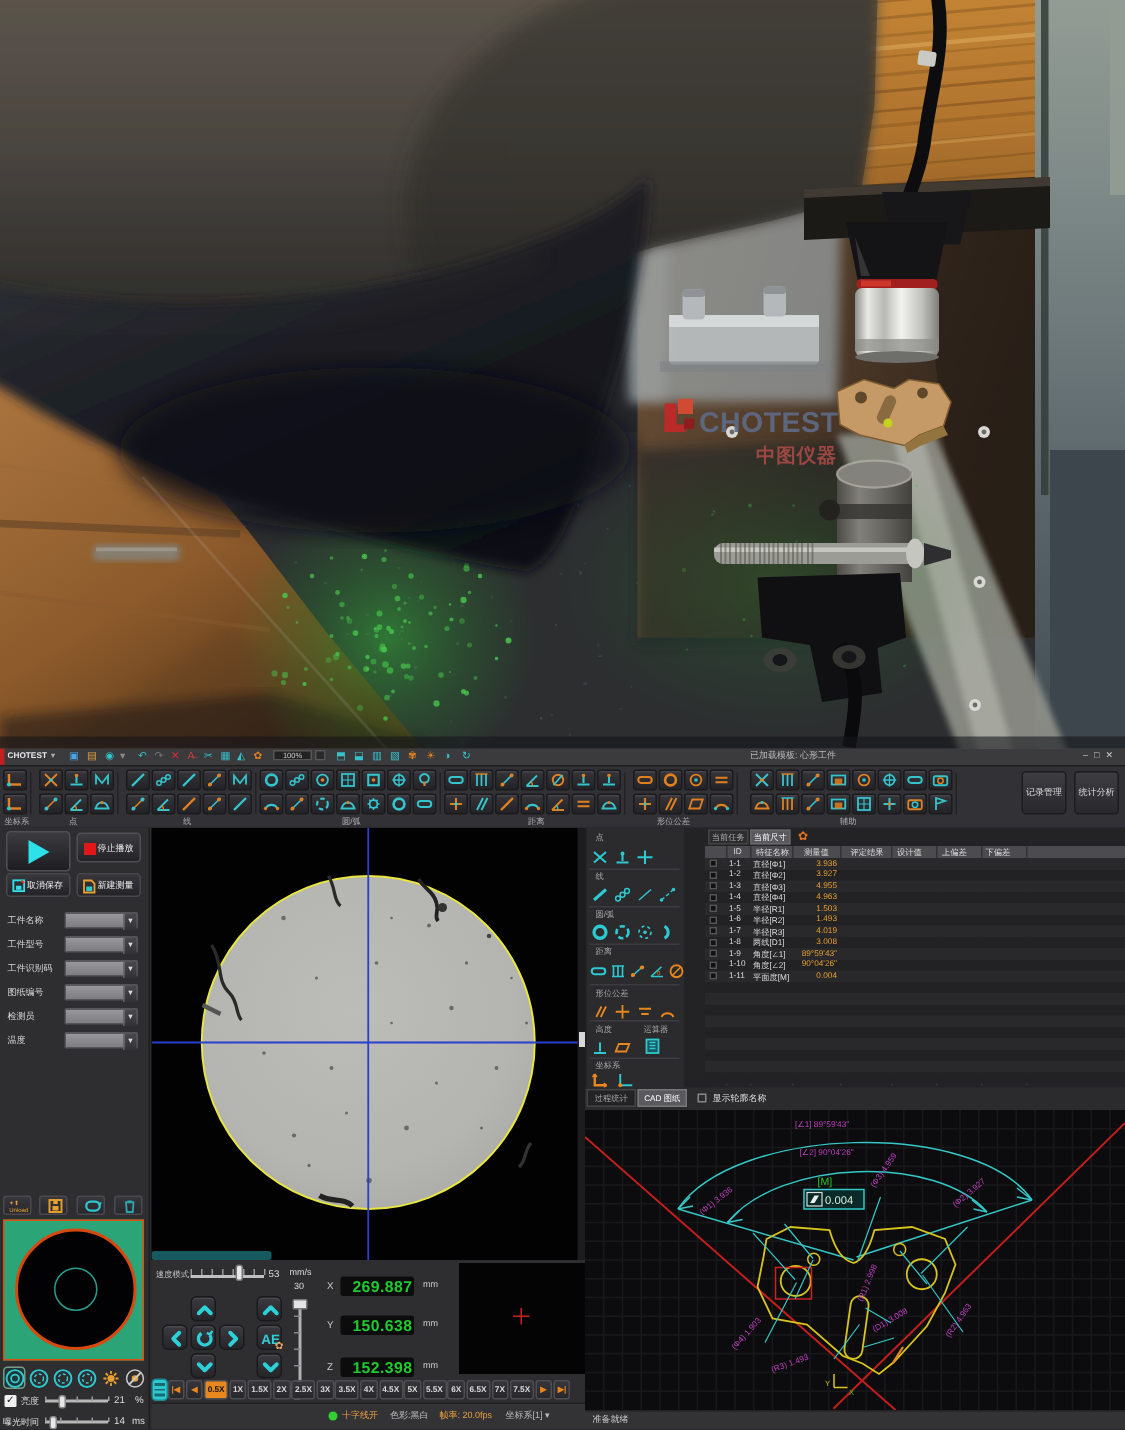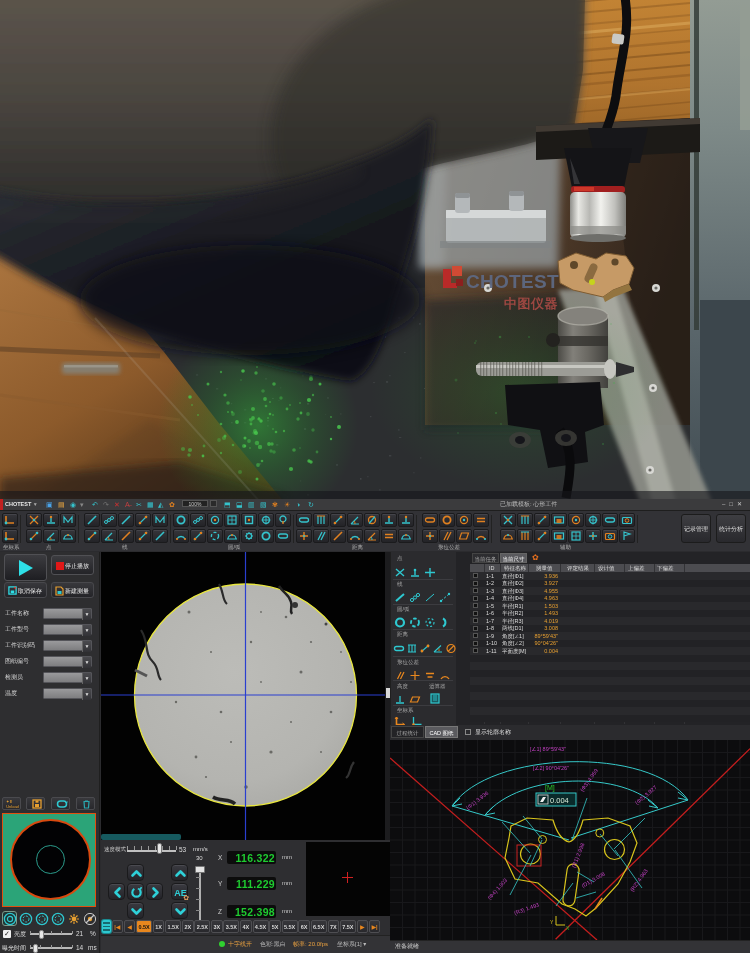--- a/index.html
+++ b/index.html
@@ -1063,25 +1063,25 @@
       <div style="position:absolute;left:95px;top:26px;width:4px;height:1px;background:#888"></div>
       <div style="position:absolute;left:95px;top:37px;width:4px;height:1px;background:#888"></div>
       <div style="position:absolute;left:95px;top:48px;width:4px;height:1px;background:#888"></div>
       <div style="position:absolute;left:95px;top:59px;width:4px;height:1px;background:#888"></div>
       <div style="position:absolute;left:95px;top:70px;width:4px;height:1px;background:#888"></div>
       <div style="position:absolute;left:95px;top:81px;width:4px;height:1px;background:#888"></div>
       <div style="position:absolute;left:95px;top:92px;width:4px;height:1px;background:#888"></div>
       <div style="position:absolute;left:94px;top:26px;width:10px;height:7px;background:#e4e4e4;border:1px solid #777;border-radius:1px"></div>
       <div style="position:absolute;left:117px;top:14px;font-size:6.5px;color:#ccc">X</div>
       <div style="position:absolute;left:126px;top:11px;width:49px;height:13px;background:#0c0c0c;border-radius:2px"></div>
-      <div style="position:absolute;left:128px;top:12px;width:46px;text-align:right;font-size:10.5px;font-weight:bold;color:#1ecc30;letter-spacing:0.3px">116.322</div>
+      <div style="position:absolute;left:128px;top:12px;width:46px;text-align:right;font-size:10.5px;font-weight:bold;color:#1ecc30;letter-spacing:0.3px">269.887</div>
       <div style="position:absolute;left:181px;top:14px;font-size:6px;color:#ccc">mm</div>
       <div style="position:absolute;left:117px;top:40px;font-size:6.5px;color:#ccc">Y</div>
       <div style="position:absolute;left:126px;top:37px;width:49px;height:13px;background:#0c0c0c;border-radius:2px"></div>
-      <div style="position:absolute;left:128px;top:38px;width:46px;text-align:right;font-size:10.5px;font-weight:bold;color:#1ecc30;letter-spacing:0.3px">111.229</div>
+      <div style="position:absolute;left:128px;top:38px;width:46px;text-align:right;font-size:10.5px;font-weight:bold;color:#1ecc30;letter-spacing:0.3px">150.638</div>
       <div style="position:absolute;left:181px;top:40px;font-size:6px;color:#ccc">mm</div>
       <div style="position:absolute;left:117px;top:68px;font-size:6.5px;color:#ccc">Z</div>
       <div style="position:absolute;left:126px;top:65px;width:49px;height:13px;background:#0c0c0c;border-radius:2px"></div>
       <div style="position:absolute;left:128px;top:66px;width:46px;text-align:right;font-size:10.5px;font-weight:bold;color:#1ecc30;letter-spacing:0.3px">152.398</div>
       <div style="position:absolute;left:181px;top:68px;font-size:6px;color:#ccc">mm</div>
       <div style="position:absolute;left:205px;top:2px;width:84px;height:74px;background:#040404">
         <div style="position:absolute;left:36px;top:34.5px;width:11px;height:1.4px;background:#d02020"></div>
         <div style="position:absolute;left:41px;top:30px;width:1.4px;height:11px;background:#d02020"></div>
       </div>
       <div style="position:absolute;left:1px;top:80px;width:9px;height:13px;background:#2ec8d0;border-radius:2px;box-shadow:0 0 0 1px #1a8a90">

